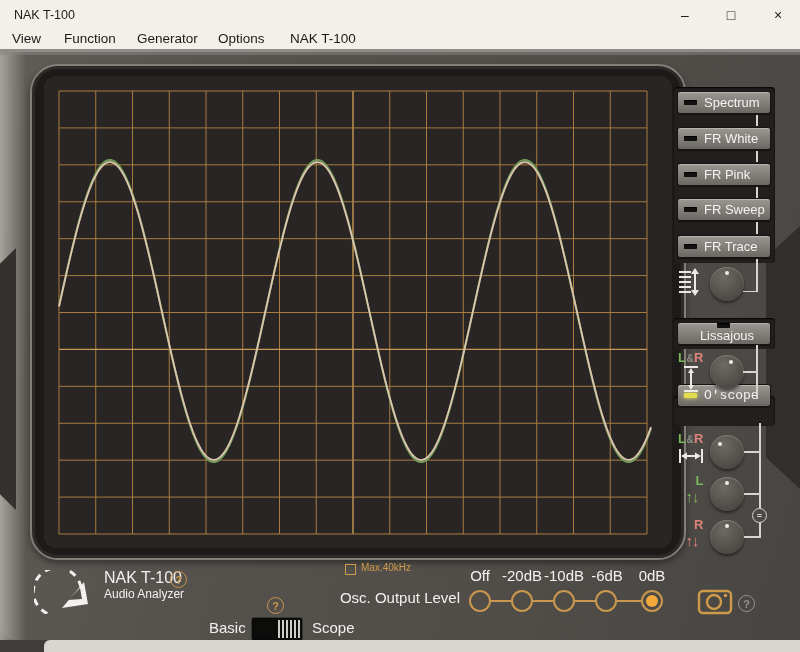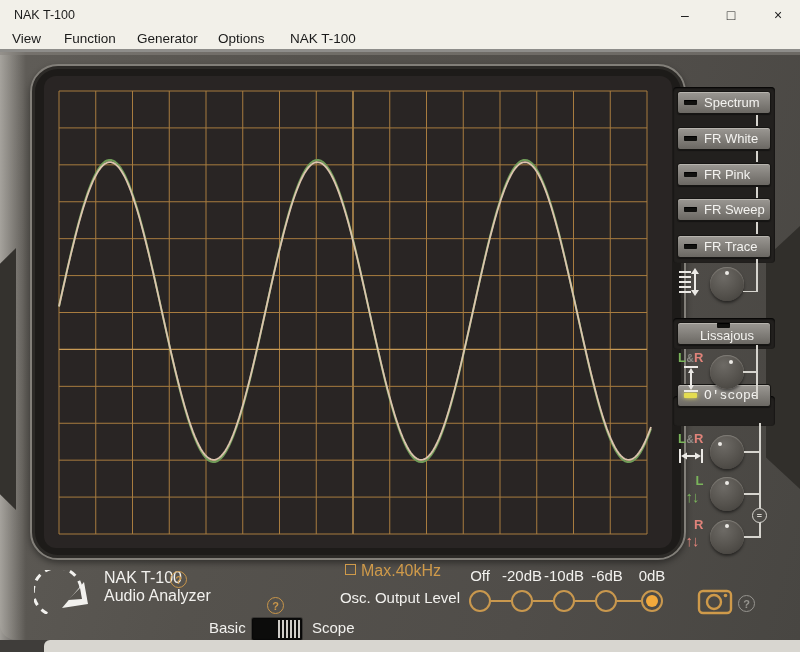--- a/index.html
+++ b/index.html
@@ -50,21 +50,21 @@
   .arrows { position:absolute; width:28px; text-align:center; font-size:15px; font-weight:bold; letter-spacing:-1px; }
 
   .cline { position:absolute; background:#d6d4ce; }
   .eq-badge { position:absolute; left:752px; top:456px; width:15px; height:15px; border:1.5px solid #d6d4ce; border-radius:50%;
     background:#4c4a46; color:#d6d4ce; font-size:9px; font-weight:bold; display:flex; align-items:center; justify-content:center; }
 
   .icon-svg { position:absolute; }
 
   
   .ftext { position:absolute; color:#f2f1ee; font-size:15px; }
-  .brand1 { font-size:16px; } .brand2 { font-size:16px; }
+  .brand1 { font-size:16px; } .brand2 { font-size:12px; }
   .orange { color:#cf9a4a; }
   .qmark { position:absolute; width:17px; height:17px; border:1.5px solid #c9964a; border-radius:50%;
     color:#c9964a; font-size:11px; font-weight:bold; display:flex; align-items:center; justify-content:center; cursor:pointer; }
   .qmark.gray { border-color:#96948f; color:#96948f; }
   .checkbox { position:absolute; left:345px; top:512px; width:11px; height:11px; border:1.5px solid #cf9a4a; cursor:pointer; }
 
   .radio { position:absolute; top:538px; width:22px; height:22px; border:2px solid #c9984e; border-radius:50%; cursor:pointer; }
   .radio.sel::after { content:""; position:absolute; inset:3px; background:#f2a93c; border-radius:50%; }
   .rlink { position:absolute; top:548px; height:2px; background:#c9984e; }
   .rlabel { position:absolute; top:515px; transform:translateX(-50%); color:#f2f1ee; font-size:15px; }
@@ -251,21 +251,21 @@
     <svg class="icon-svg" style="left:34px; top:518px;" width="62" height="44" viewBox="0 0 62 44">
       <path d="M8 38 A 24 24 0 1 1 44 34" fill="none" stroke="#f2f1ee" stroke-width="3" stroke-dasharray="7 6" transform="rotate(-18 28 24)"></path>
       <path d="M28 38 L50 12 L54 34 Z" fill="#f2f1ee"></path>
       <path d="M34 30 L46 18 L48 29 Z" fill="#55524d"></path>
     </svg>
     <div class="ftext brand1" style="left:104px; top:517px;">NAK T-100</div>
     <div class="qmark" style="left:170px; top:519px;">?</div>
     <div class="ftext brand2" style="left:104px; top:535px;">Audio Analyzer</div>
 
     <div class="checkbox"></div>
-    <div class="ftext orange" style="left:361px; top:510px; font-size:16px;">Max.40kHz</div>
+    <div class="ftext orange" style="left:361px; top:510px; font-size:10px;">Max.40kHz</div>
 
     <div class="ftext" style="left:320px; top:537px; width:140px; text-align:right;">Osc. Output Level</div>
 
     <div class="rlabel" style="left:480px;">Off</div>
     <div class="rlabel" style="left:522px;">-20dB</div>
     <div class="rlabel" style="left:564px;">-10dB</div>
     <div class="rlabel" style="left:607px;">-6dB</div>
     <div class="rlabel" style="left:652px;">0dB</div>
 
     <div class="radio" style="left:469px;"></div>

